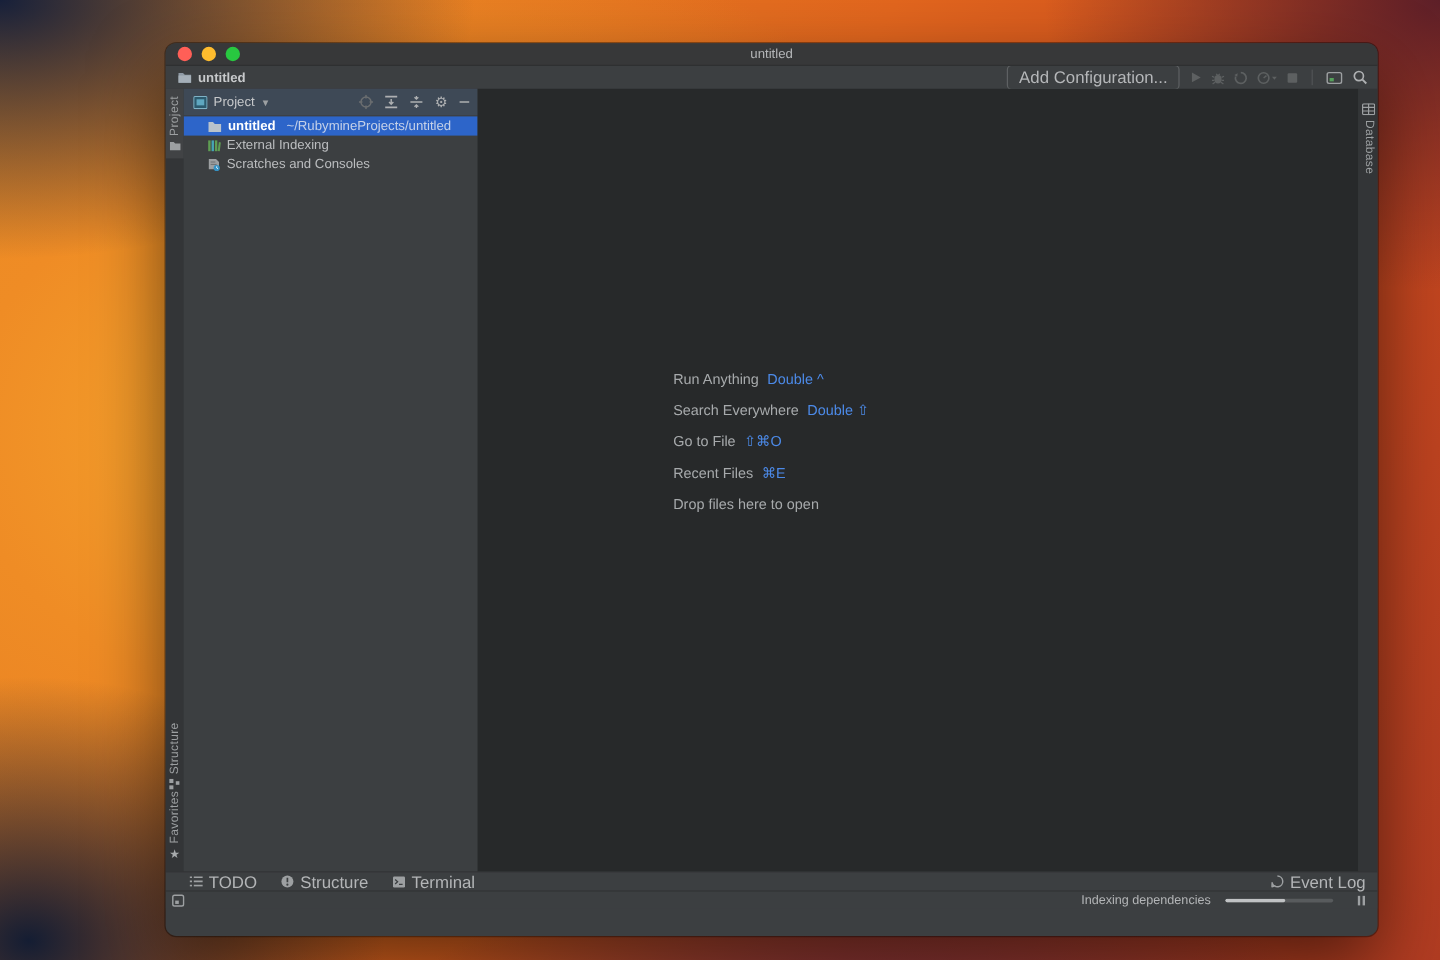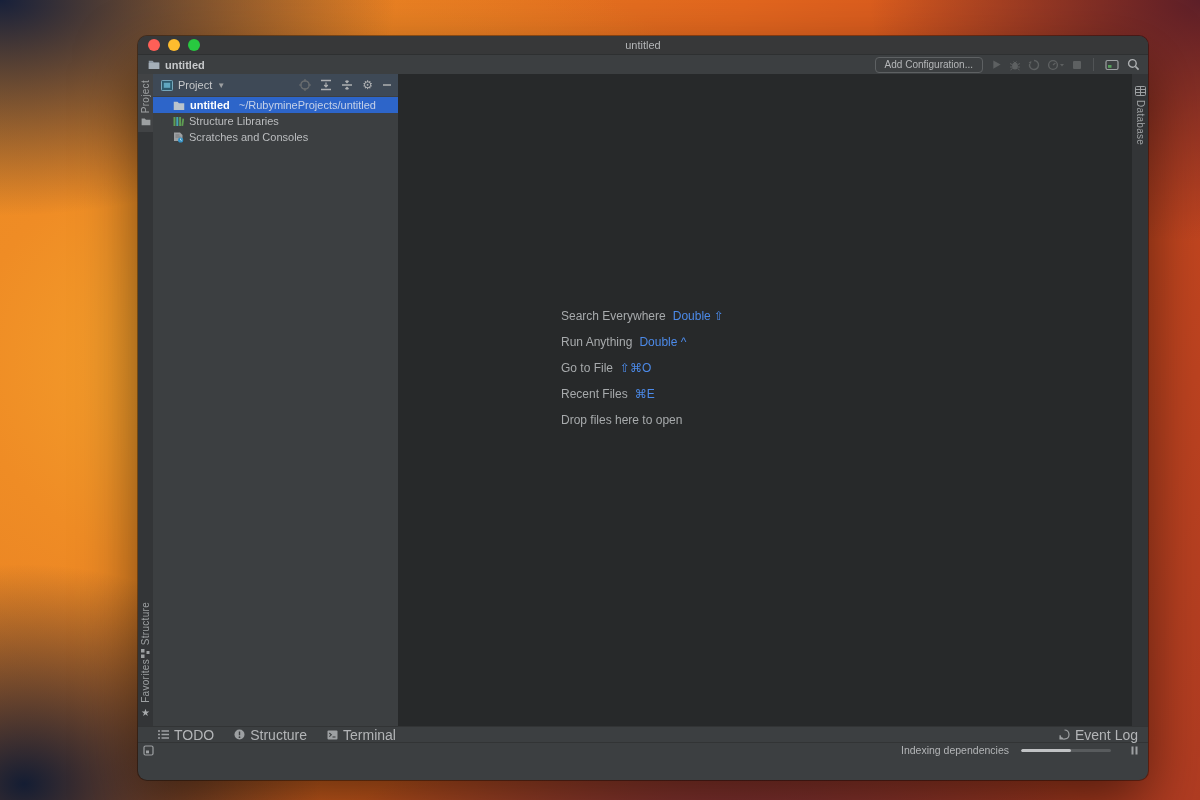--- a/index.html
+++ b/index.html
@@ -30,21 +30,21 @@
     border-bottom:1px solid #2e3031; }
   .traffic { display:flex; gap:8px; margin-left:10px; }
   .light { width:12px; height:12px; border-radius:50%; }
   .win-title { position:absolute; left:0; right:0; text-align:center; color:#b4b6b8; font-size:11px; }
 
   
   .toolbar { height:19px; background:#3c3f41; display:flex; align-items:center; padding:0 8px 0 10px; }
   .crumb { display:flex; align-items:center; gap:5px; color:#c7c9cb; font-weight:bold; font-size:11px; }
   .toolbar-right { margin-left:auto; display:flex; align-items:center; gap:8px; }
   .addconf-btn { border:1px solid #5e6163; border-radius:4px; background:transparent; color:#b5b7b9;
-    font-size:10px; padding:1px 9px 2px; font-family:inherit; }
+    font-size:14px; padding:1px 9px 2px; font-family:inherit; }
   .run-icons { display:flex; align-items:center; gap:7px; }
   .sep { width:1px; height:13px; background:#515456; margin:0 3px; }
   .icon { display:inline-flex; align-items:center; justify-content:center; }
 
   
   .main { display:flex; height:652px; }
   .stripe { width:15px; background:#333537; position:relative; flex:none; }
   .stripe.right { width:16px; }
   .vtab { display:flex; flex-direction:column; align-items:center; gap:4px; padding:6px 0;
     color:#9da0a2; font-size:10px; }
@@ -237,45 +237,45 @@
         </div>
         <div class="tree-row">
           <span class="icon">
             <svg width="11" height="11" viewBox="0 0 11 11">
                 <rect x="0.5" y="1" width="2" height="9" fill="#5f9e53"></rect>
                 <rect x="3.3" y="1" width="2" height="9" fill="#46a5b4"></rect>
                 <rect x="6.1" y="1" width="2" height="9" fill="#5f9e53"></rect>
                 <rect x="8.9" y="2.5" width="1.8" height="7.5" fill="#5f9e53" transform="rotate(8 9.8 6)"></rect>
               </svg>
           </span>
-          <span>Structure Libraries</span>
+          <span>External Indexing</span>
         </div>
         <div class="tree-row">
           <span class="icon">
             <svg width="11" height="11" viewBox="0 0 11 11">
                 <path d="M1 0.5h6l2.5 2.5V9H1z" fill="#9da0a2"></path>
                 <path d="M2.5 3h4M2.5 5h5" stroke="#6a6d6f" stroke-width="0.8"></path>
                 <circle cx="7.6" cy="8" r="2.6" fill="#3592c4"></circle>
                 <path d="M7.6 6.6V8l1 .7" stroke="#e8f4fb" stroke-width="0.8" fill="none"></path>
               </svg>
           </span>
           <span>Scratches and Consoles</span>
         </div>
       </div>
     </div>
 
     <div class="editor">
       <div class="shortcuts">
         <div class="shortcut-row">
+          <span>Run Anything</span>
+          <span class="shortcut-key">Double ^</span>
+        </div>
+        <div class="shortcut-row">
           <span>Search Everywhere</span>
           <span class="shortcut-key">Double ⇧</span>
-        </div>
-        <div class="shortcut-row">
-          <span>Run Anything</span>
-          <span class="shortcut-key">Double ^</span>
         </div>
         <div class="shortcut-row">
           <span>Go to File</span>
           <span class="shortcut-key">⇧⌘O</span>
         </div>
         <div class="shortcut-row">
           <span>Recent Files</span>
           <span class="shortcut-key">⌘E</span>
         </div>
         <div class="shortcut-row">

